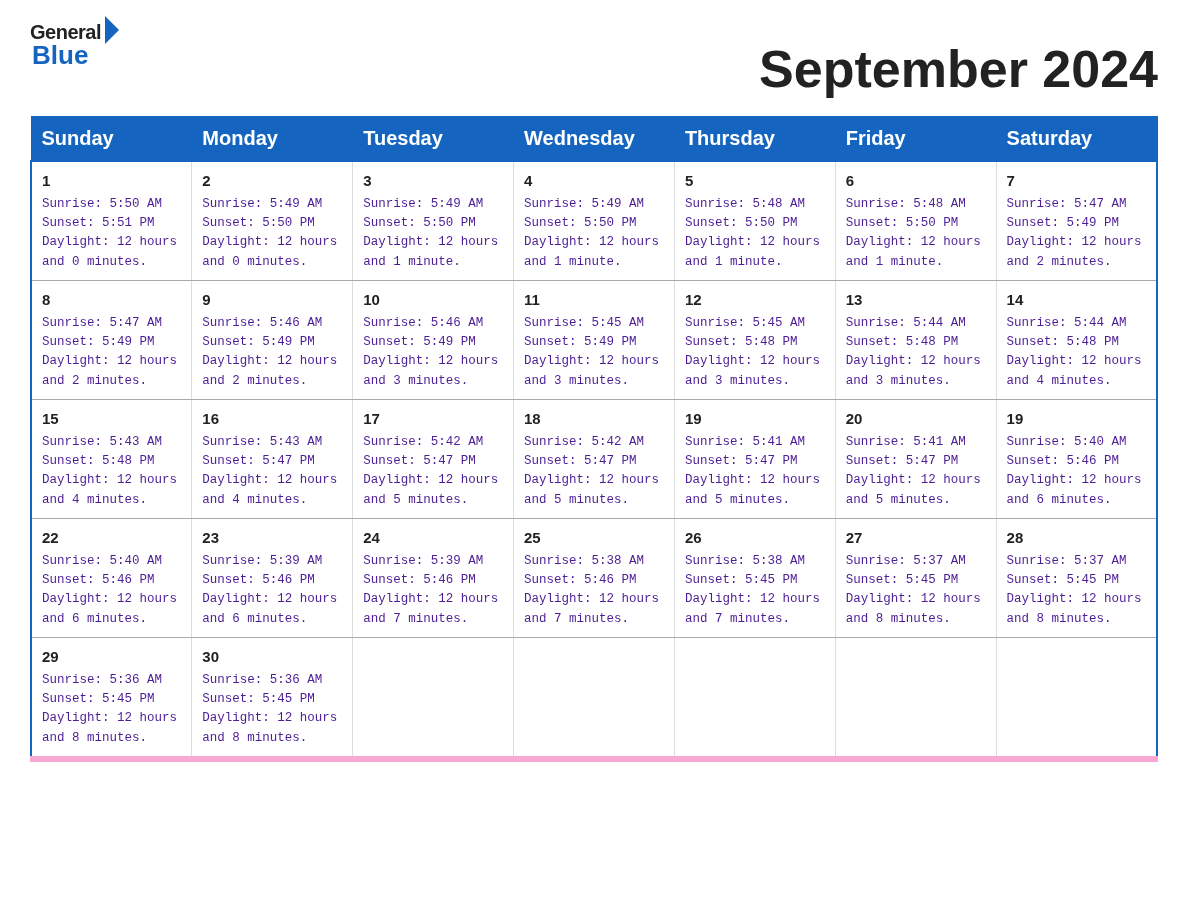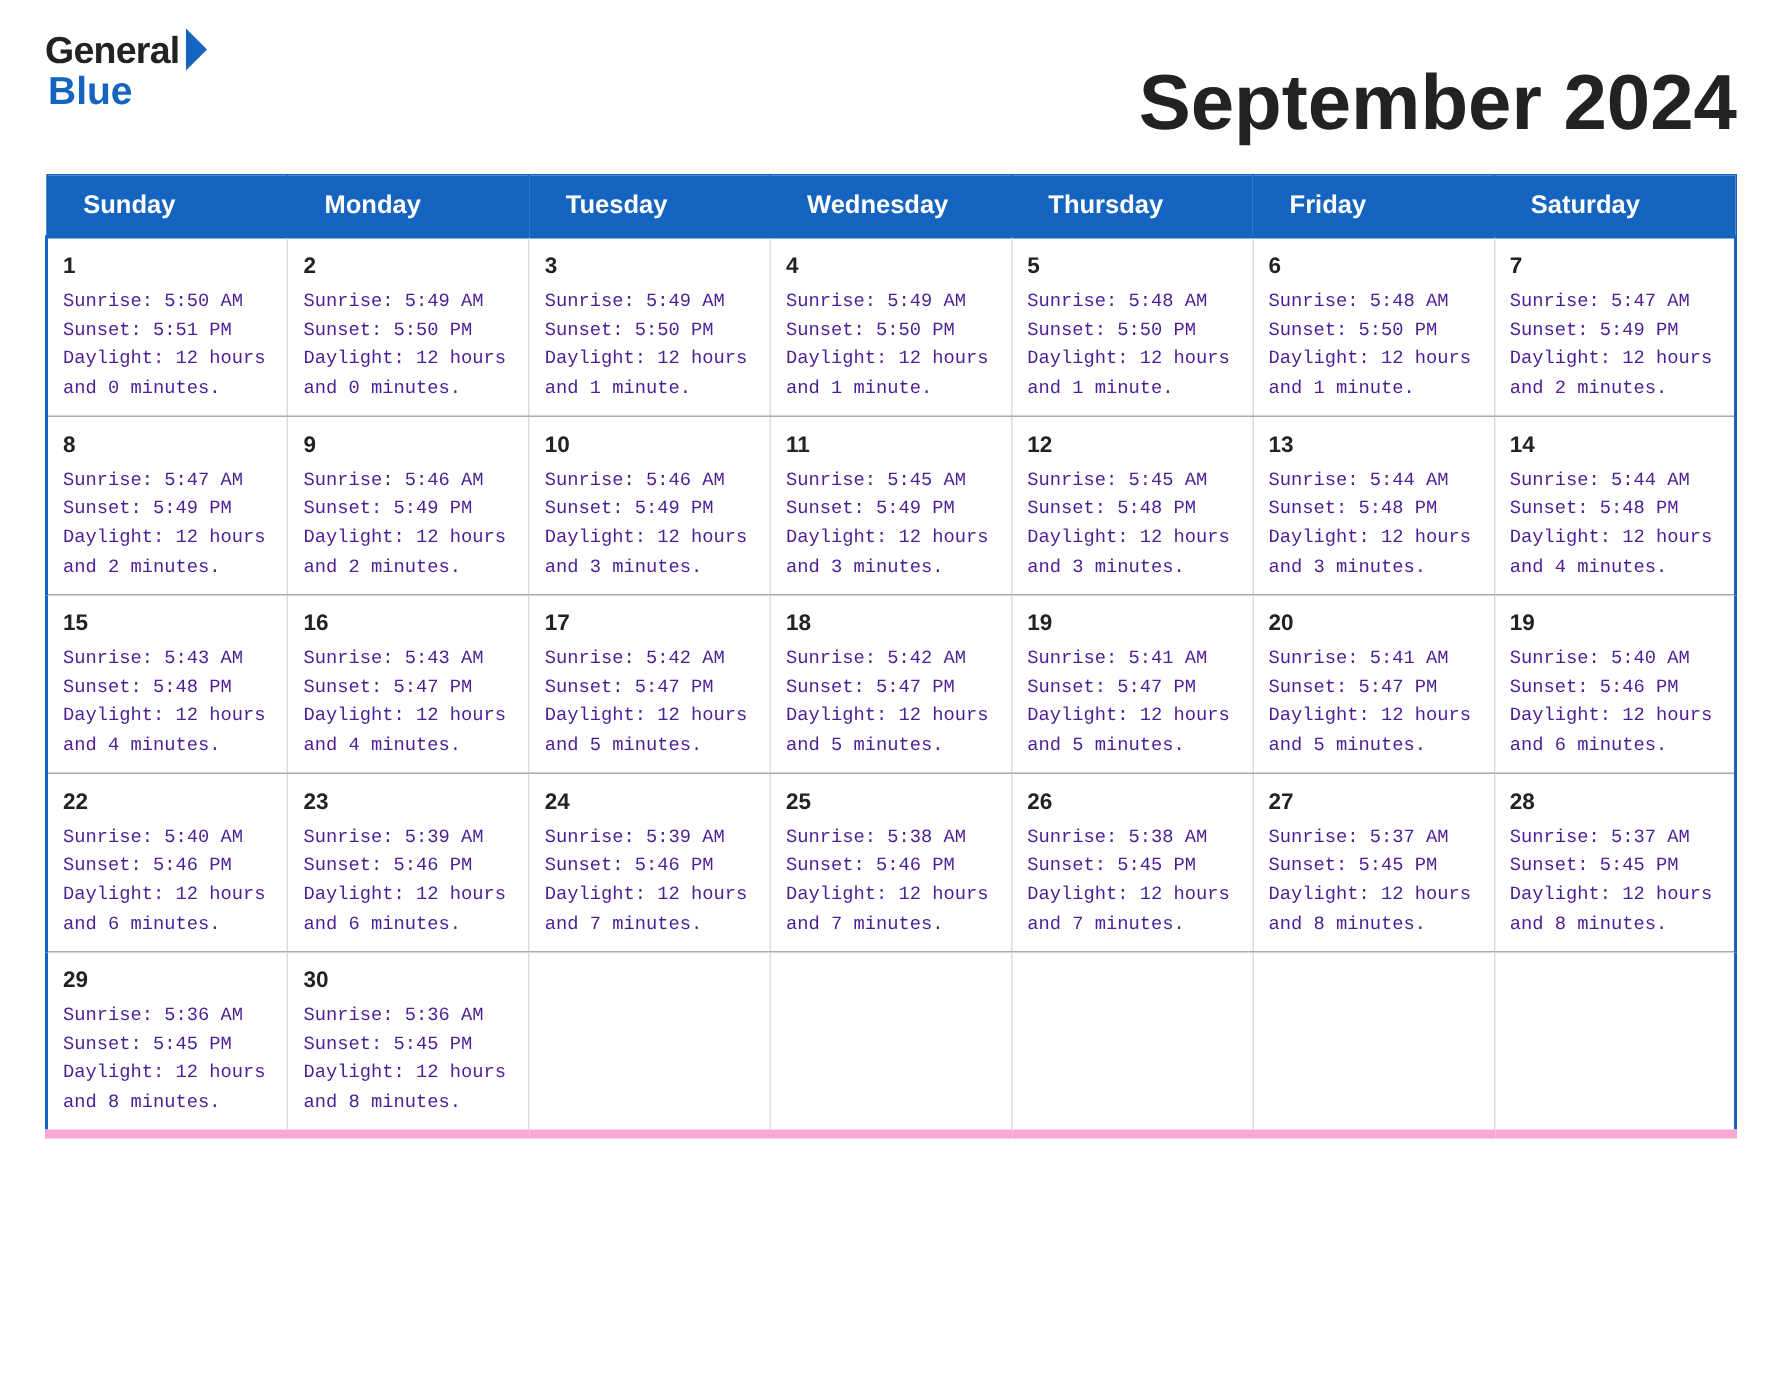--- a/index.html
+++ b/index.html
@@ -20,21 +20,21 @@
     .logo {
       display: flex;
       flex-direction: column;
       align-items: flex-start;
     }
     .logo-top {
       display: flex;
       align-items: center;
     }
     .logo-general {
-      font-size: 25px;
+      font-size: 20px;
       font-weight: bold;
       color: #222;
       letter-spacing: -0.5px;
     }
     .logo-arrow {
       width: 0;
       height: 0;
       border-left: 14px solid #1565c0;
       border-top: 14px solid transparent;
       border-bottom: 14px solid transparent;
@@ -64,23 +64,23 @@
       margin-top: 4px;
     }
     table {
       width: 100%;
       border-collapse: collapse;
       table-layout: fixed;
     }
     thead tr th {
       background: #1565c0;
       color: #fff;
-      font-size: 17px;
-      font-weight: bold;
-      padding: 10px 24px;
+      font-size: 20px;
+      font-weight: bold;
+      padding: 10px 10px;
       text-align: left;
       border: 1px solid #1565c0;
     }
     tbody tr td {
       vertical-align: top;
       padding: 8px 10px;
       border: 1px solid #ccc;
       font-size: 13px;
       line-height: 1.5;
       min-height: 90px;

